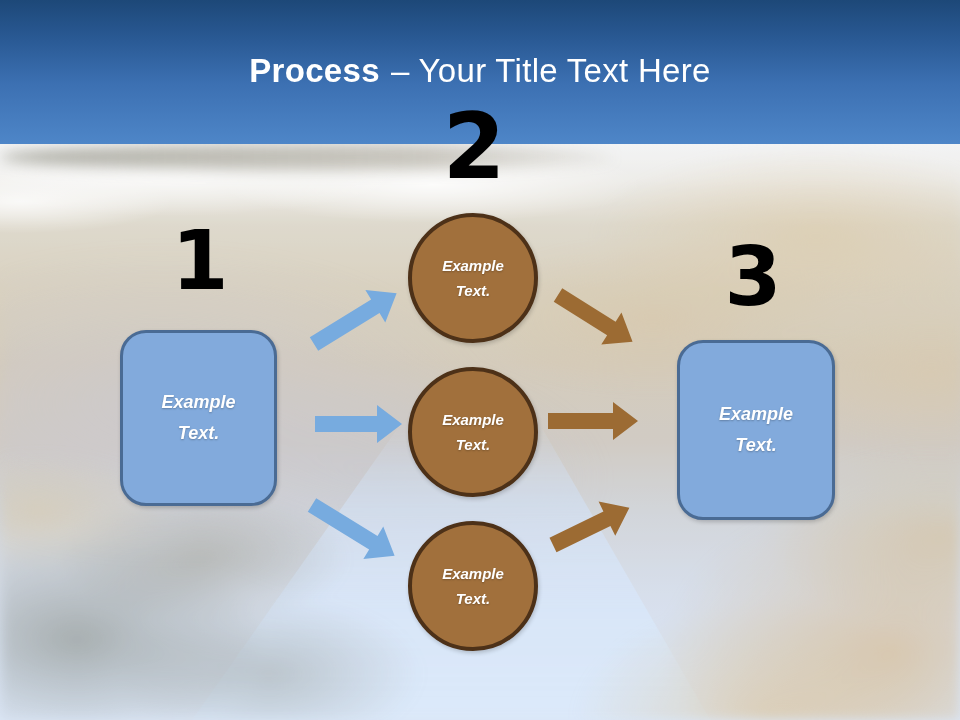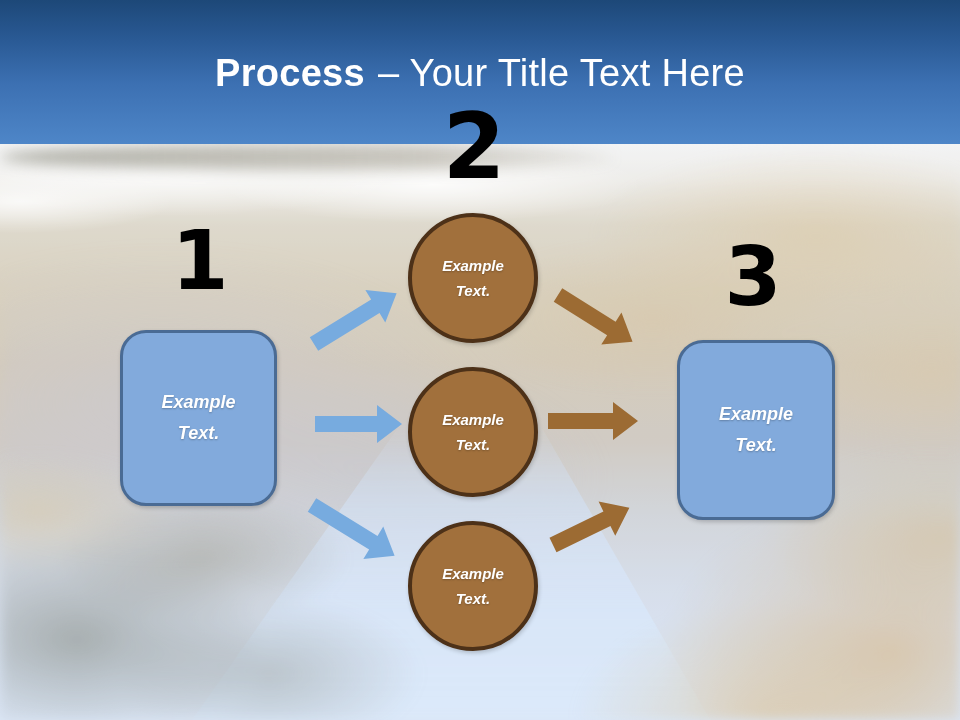--- a/index.html
+++ b/index.html
@@ -41,21 +41,21 @@
   .ph-reeds{background:
     radial-gradient(ellipse 320px 220px at 93% 88%,rgba(204,163,103,.6),rgba(0,0,0,0) 72%),
     radial-gradient(ellipse 280px 170px at 80% 100%,rgba(211,181,126,.55),rgba(0,0,0,0) 70%),
     radial-gradient(ellipse 250px 130px at 98% 68%,rgba(201,176,126,.5),rgba(0,0,0,0) 70%);
     filter:blur(6px);}
   .ph-wash{background:rgba(255,255,255,.22);}
   
   .title-bar{position:absolute;left:0;top:0;width:960px;height:144px;z-index:2;
     background:linear-gradient(180deg,#1d4878 0%,#2a5a95 28%,#3c70b2 58%,#4e86c8 100%);}
   .slide-title{position:absolute;left:0;top:52px;width:100%;text-align:center;
-    color:#fff;font-size:38px;letter-spacing:.3px;cursor:default;}
+    color:#fff;font-size:33px;letter-spacing:.3px;cursor:default;}
   .slide-title .emph{font-weight:700;}
   .slide-title .rest{font-weight:400;margin-left:.34em;}
   
   .step-number{position:absolute;z-index:4;color:#000;font-family:"DejaVu Sans",sans-serif;
     font-weight:700;line-height:1;text-align:center;cursor:default;}
   .n1{left:158px;top:220px;width:84px;font-size:82px;}
   .n2{left:432px;top:102px;width:84px;font-size:90px;}
   .n3{left:711px;top:236px;width:84px;font-size:82px;}
   
   .proc-box{position:absolute;z-index:3;background:#82aadc;border:3px solid #4a6b94;

